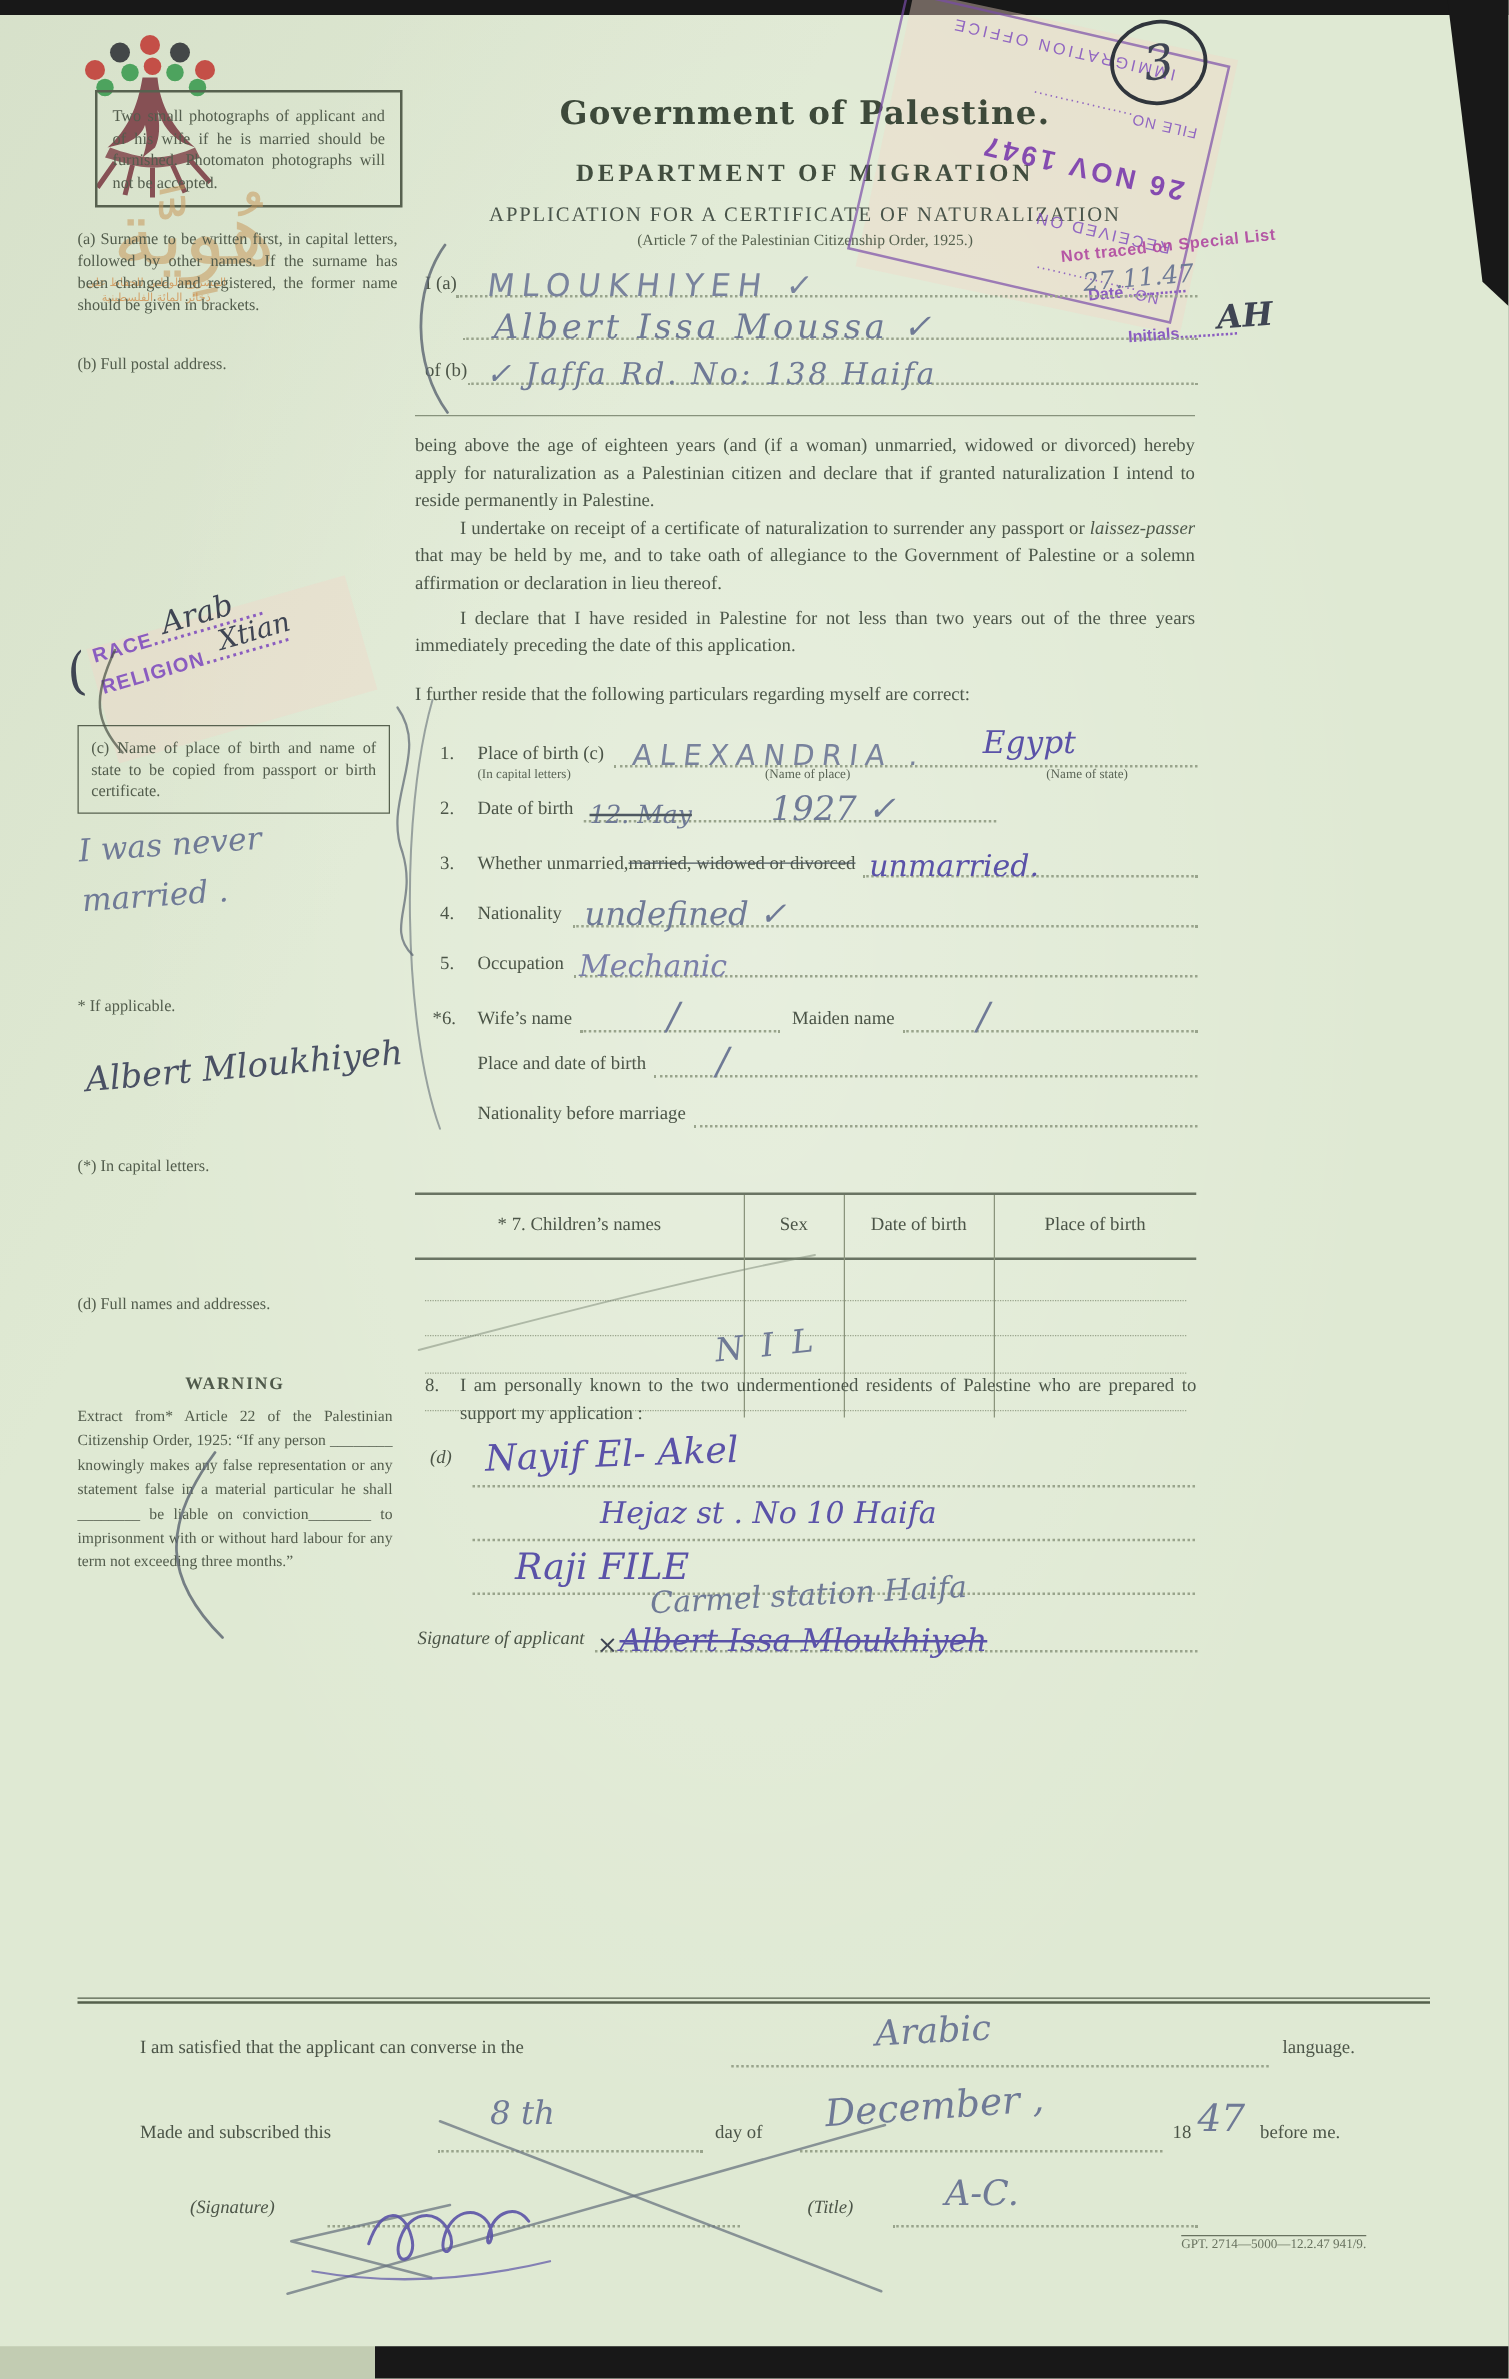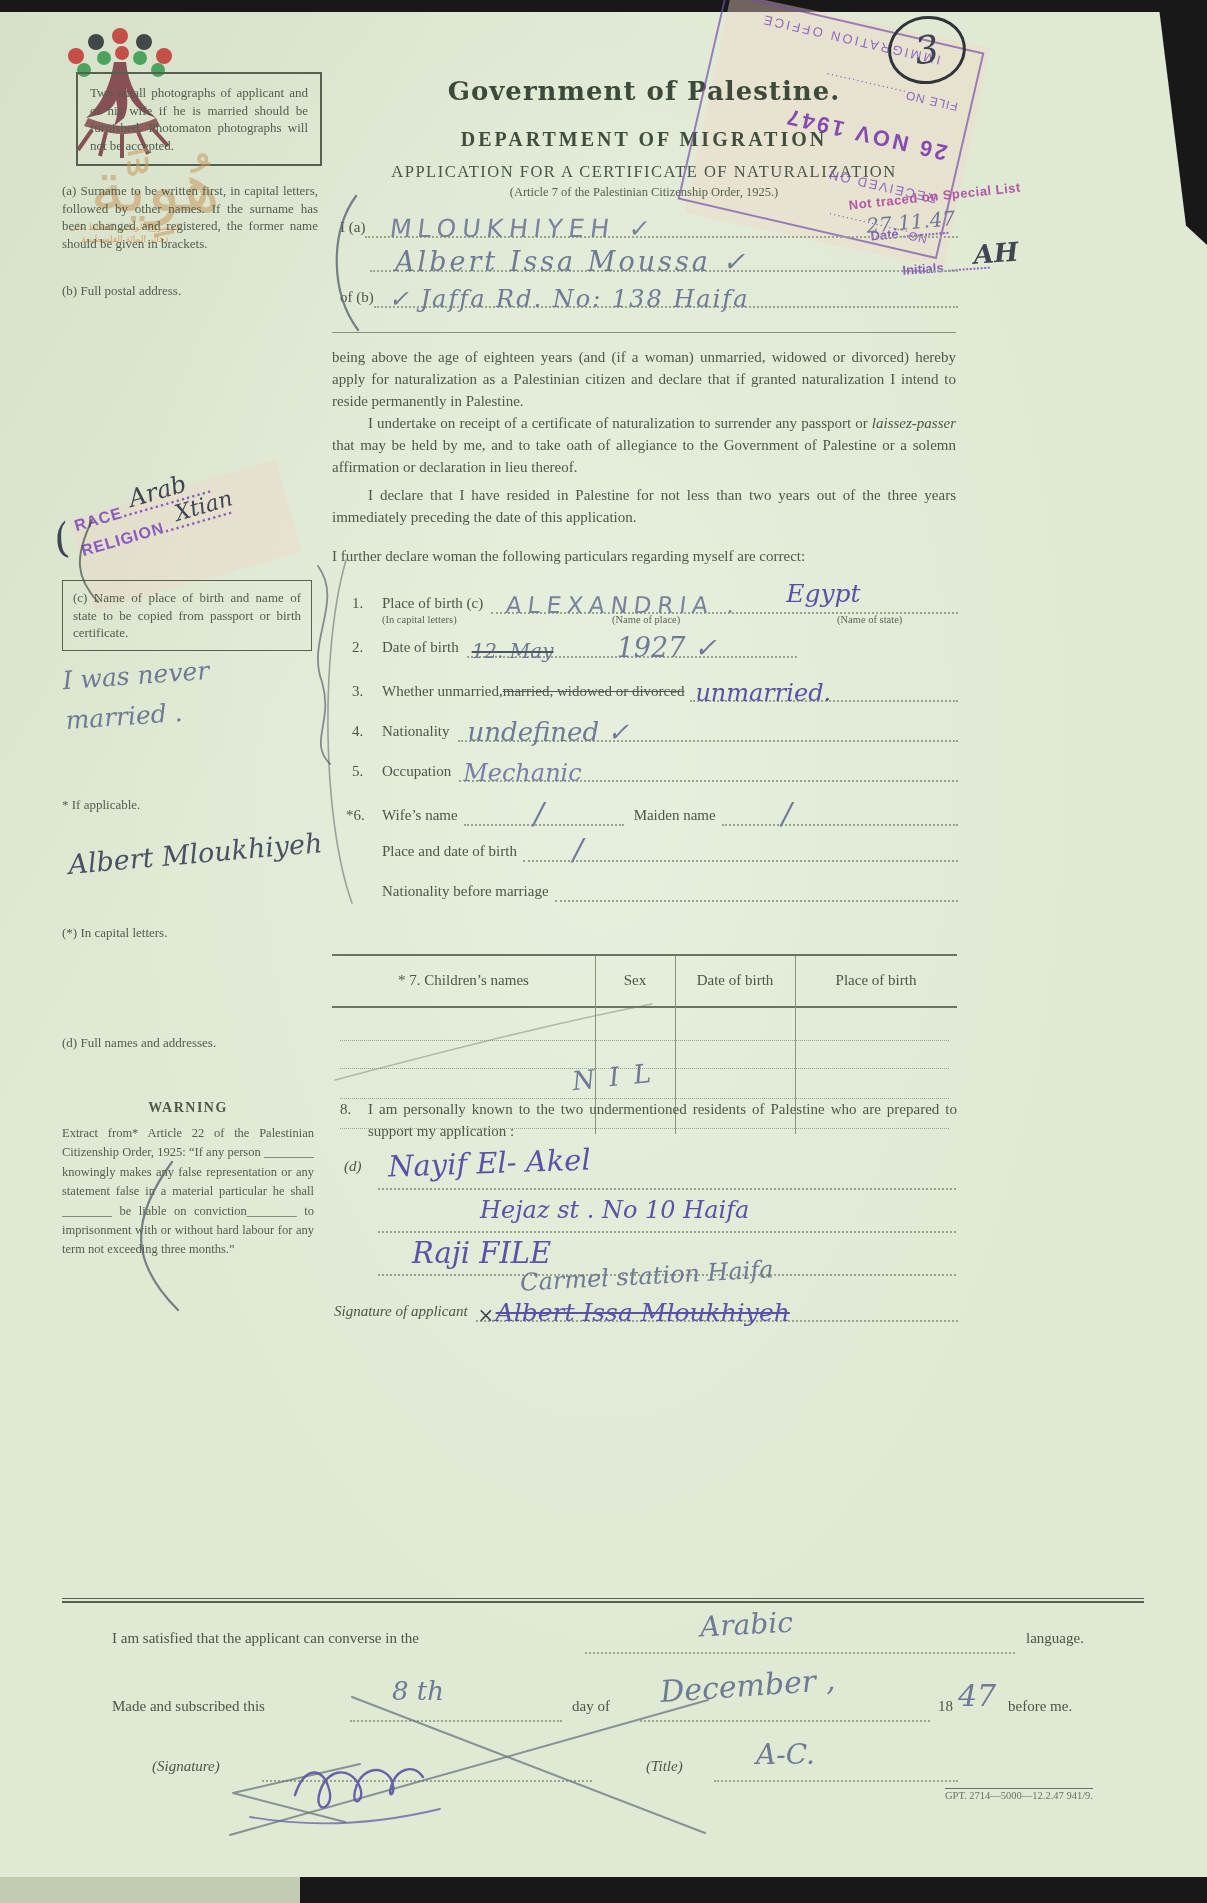--- a/index.html
+++ b/index.html
@@ -119,21 +119,21 @@
     </span>
   </div>
 
   <div class="abs" style="left:332px;top:332px;width:624px;border-top:1.5px solid #87927c;"></div>
 
   <div class="abs para just" style="left:332px;top:346px;width:624px;">being above the age of eighteen years (and (if a woman) unmarried, widowed or divorced) hereby apply for naturalization as a Palestinian citizen and declare that if granted naturalization I intend to reside permanently in Palestine.</div>
   <div class="abs para just" style="left:332px;top:412px;width:624px;text-indent:36px;">
     <span>I undertake on receipt of a certificate of naturalization to surrender any passport or </span><i>laissez-passer</i><span> that may be held by me, and to take oath of allegiance to the Government of Palestine or a solemn affirmation or declaration in lieu thereof.</span>
   </div>
   <div class="abs para just" style="left:332px;top:484px;width:624px;text-indent:36px;">I declare that I have resided in Palestine for not less than two years out of the three years immediately preceding the date of this application.</div>
-  <div class="abs para" style="left:332px;top:545px;width:624px;">I further declare woman the following particulars regarding myself are correct:</div>
+  <div class="abs para" style="left:332px;top:545px;width:624px;">I further reside that the following particulars regarding myself are correct:</div>
 
   <div class="abs" style="left:56px;top:486px;width:260px;transform:rotate(-16deg);">
     <div style="position:relative;">
       <span class="hw dark-ink" style="font-size:40px;position:absolute;left:-6px;top:-6px;">(</span>
       <div class="stamp" style="font-size:16px;font-weight:bold;letter-spacing:1px;padding-left:18px;">RACE.................</div>
       <span class="hw dark-ink" style="font-size:24px;position:absolute;left:78px;top:-16px;">Arab</span>
     </div>
     <div style="position:relative;margin-top:8px;">
       <div class="stamp" style="font-size:16px;font-weight:bold;letter-spacing:1px;padding-left:18px;">RELIGION.............</div>
       <span class="hw dark-ink" style="font-size:22px;position:absolute;left:118px;top:-14px;">Xtian</span>

